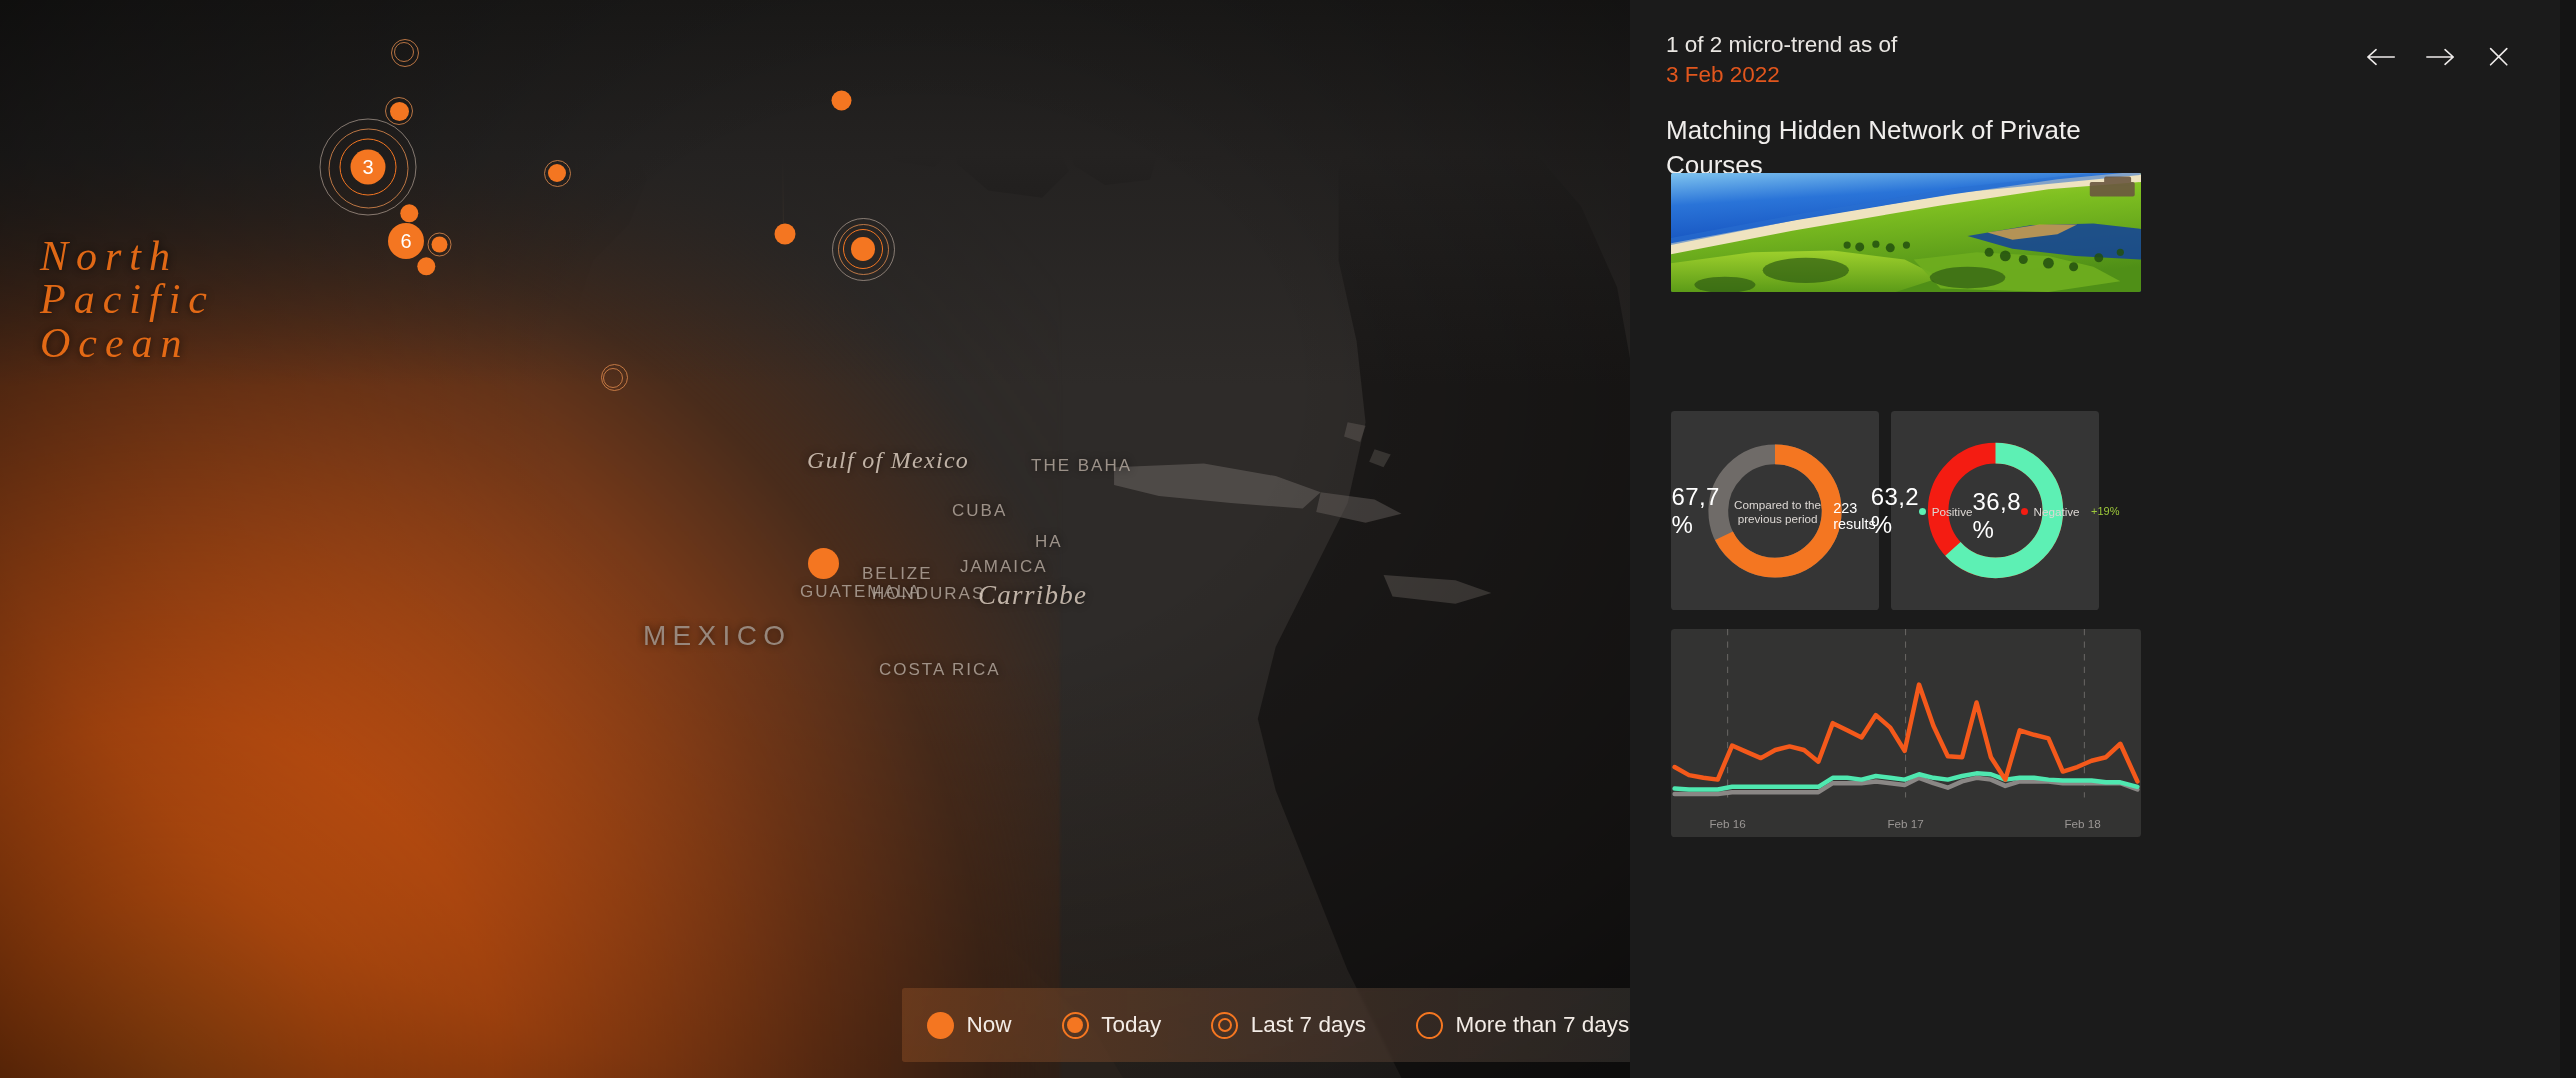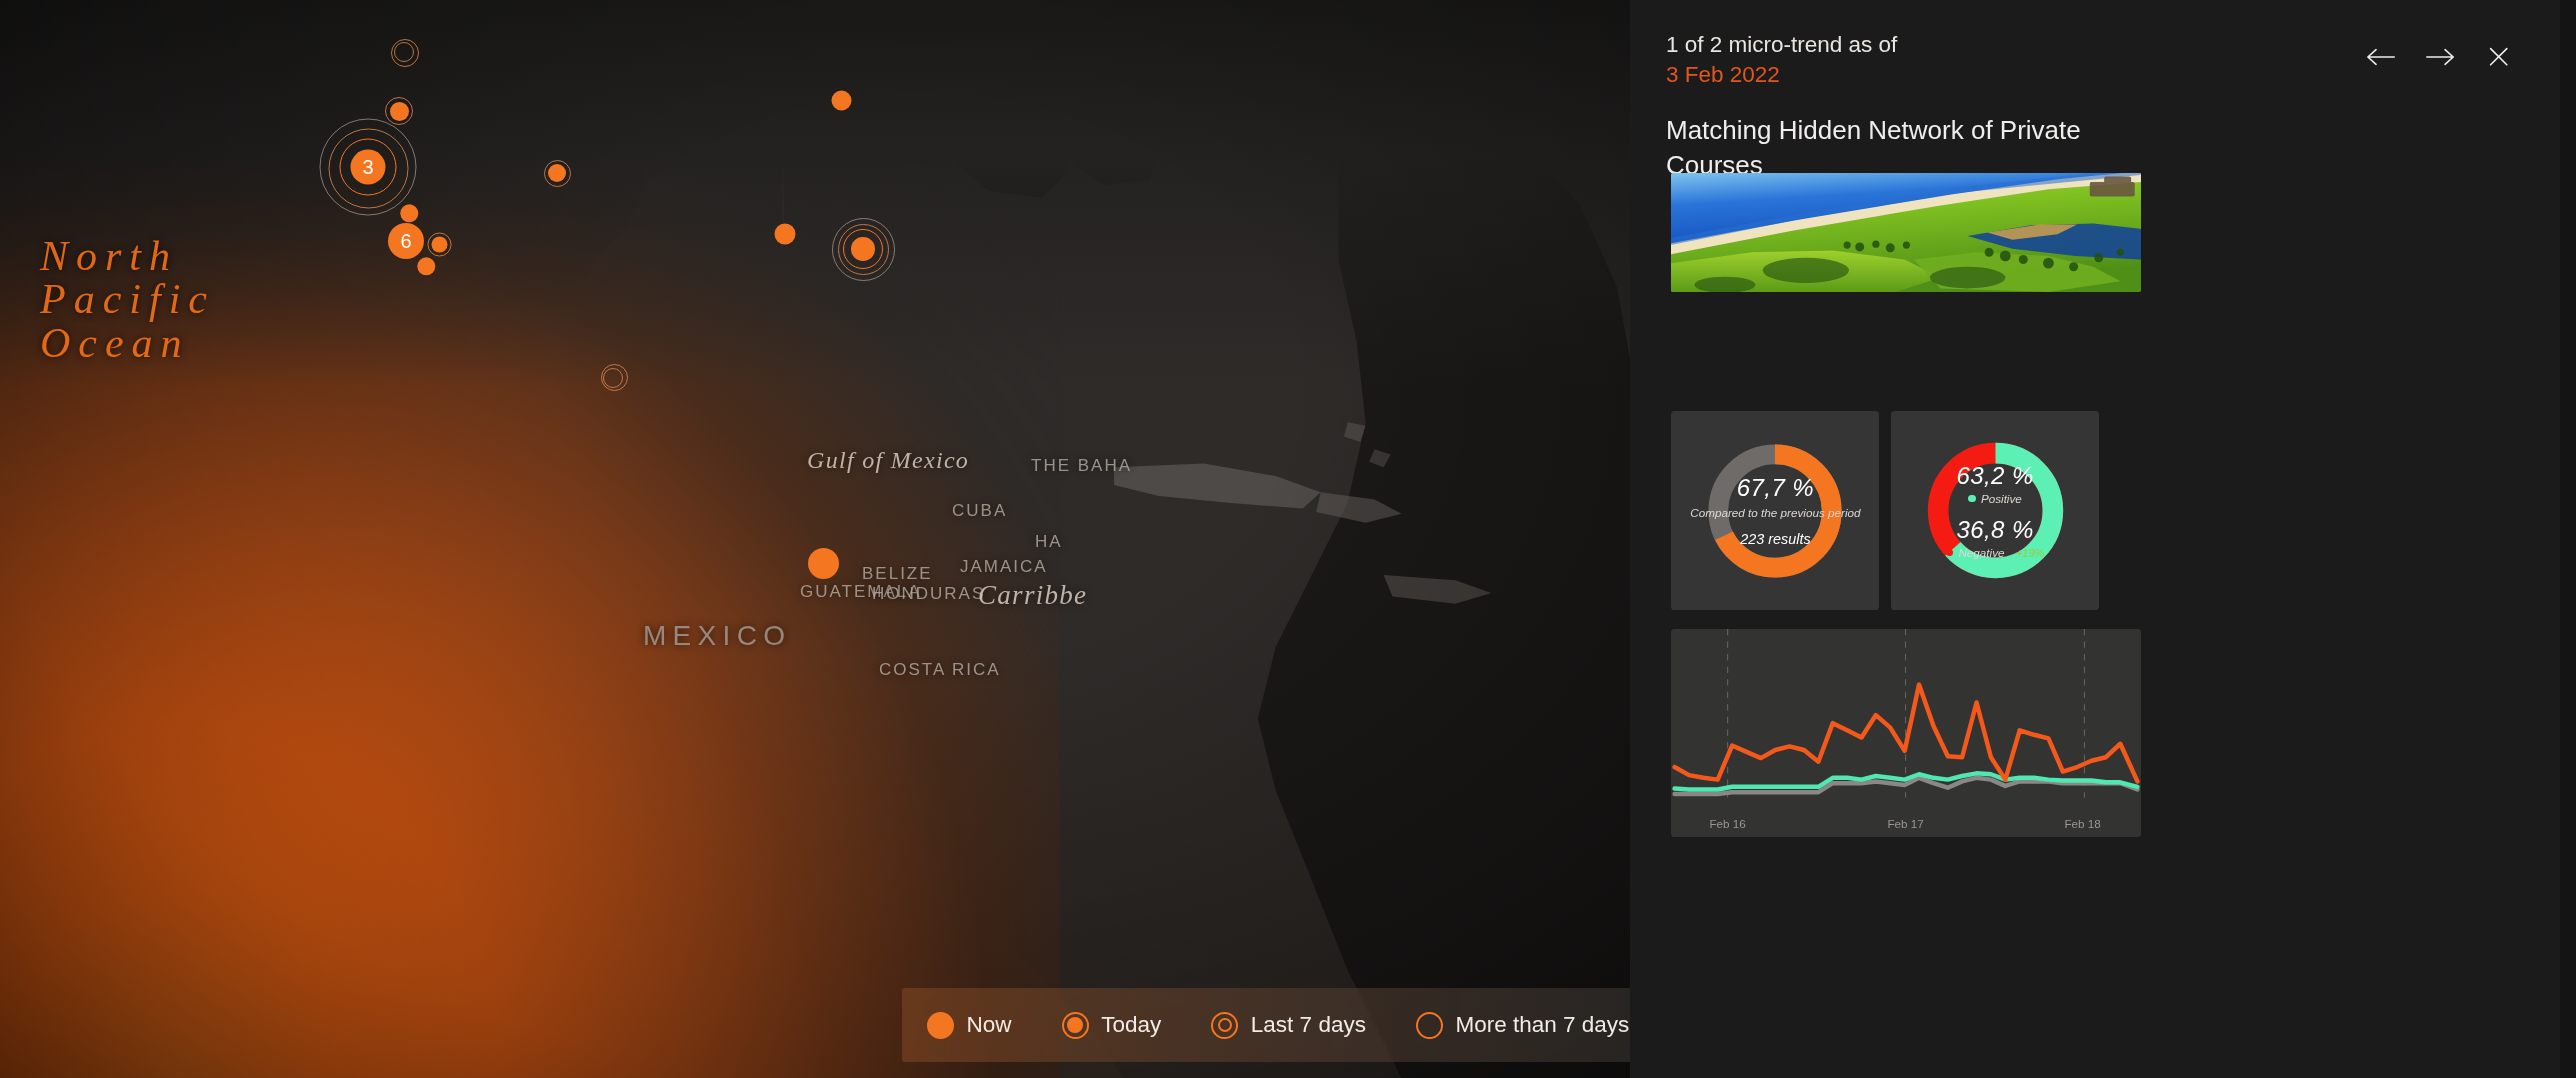--- a/index.html
+++ b/index.html
@@ -93,22 +93,22 @@
   .card { background:#353535; border-radius:3.6px; }
   .card.d1 { width:208px; height:199px; position:relative; }
   .card.d2 { width:208px; height:199px; position:relative; }
   .card.line { position:absolute; left:5.4px; top:629px; width:470px; height:208px;
                background:#333332; border-radius:3.6px; overflow:hidden; }
   .card.tags { position:absolute; left:5.4px; top:868px; width:470px; height:194px;
                background:#2a2827; border-radius:3.6px; overflow:hidden; }
 
   .donutwrap { position:absolute; inset:0; display:flex; align-items:center; justify-content:center; }
   .donutwrap svg { display:block; }
-  .dlabel { position:absolute; inset:0; display:flex; flex-direction:column;
-            align-items:center; justify-content:center; pointer-events:none;font-style:italic; }
+  .dlabel { position:absolute; inset:0; display:flex; flex-direction:row;
+            align-items:center; justify-content:center; pointer-events:none; }
   .dbig { font-size:24px; color:#fff; letter-spacing:0.4px; }
   .dsub { font-size:11.7px; color:#ddd8d4; line-height:1.25; text-align:center; margin-top:3.6px; }
   .dres { font-size:14.4px; color:#fff; margin-top:10px; }
   .sentrow { display:flex; align-items:center; gap:5.4px; font-size:11.7px; color:#ddd8d4; margin-top:1.8px; }
   .sdot { width:7.2px; height:7.2px; border-radius:50%; flex:none; }
   .pct19 { color:#9dc93b; font-size:11px; margin-left:6px; }
 
   .linesvg { position:absolute; left:0; top:0; width:470px; height:208px; }
   .xlbl { position:absolute; bottom:7.2px; font-size:11.7px; color:#9a9694; }
 

